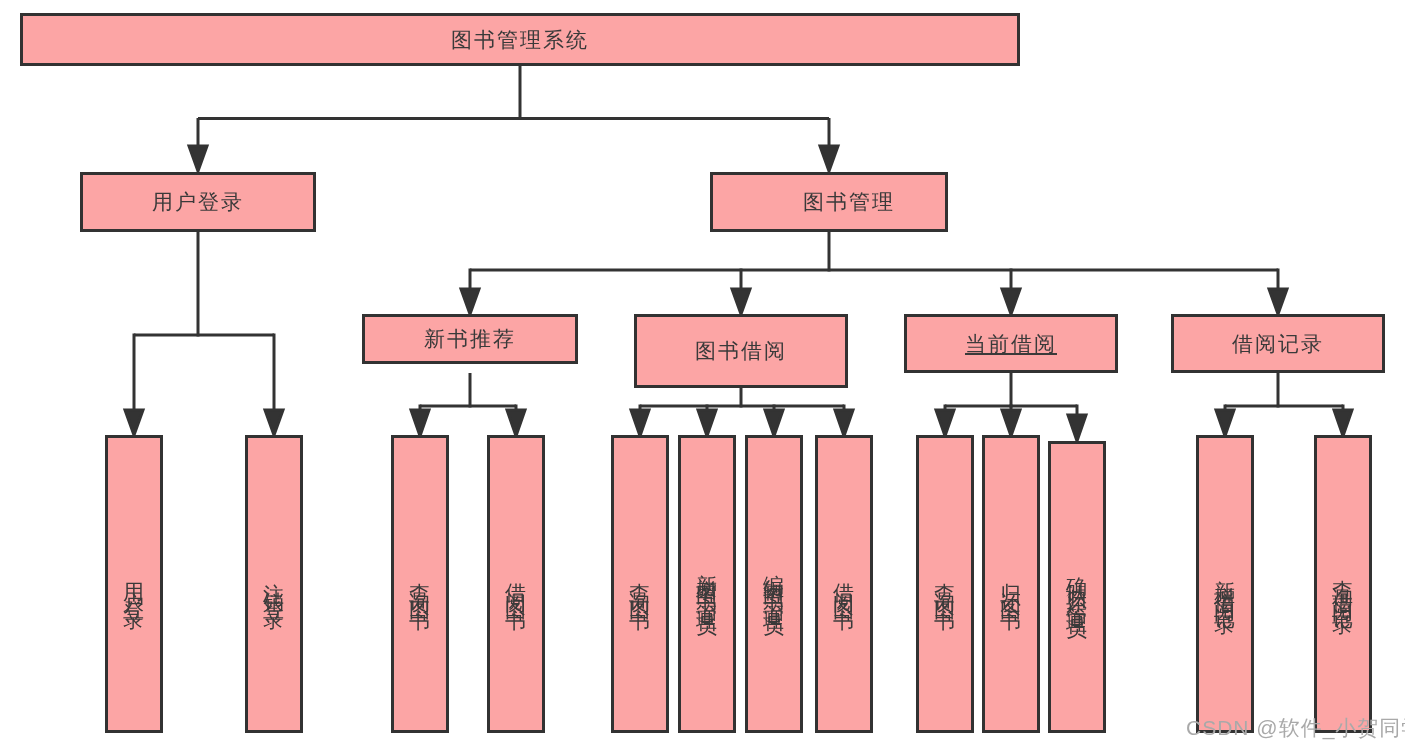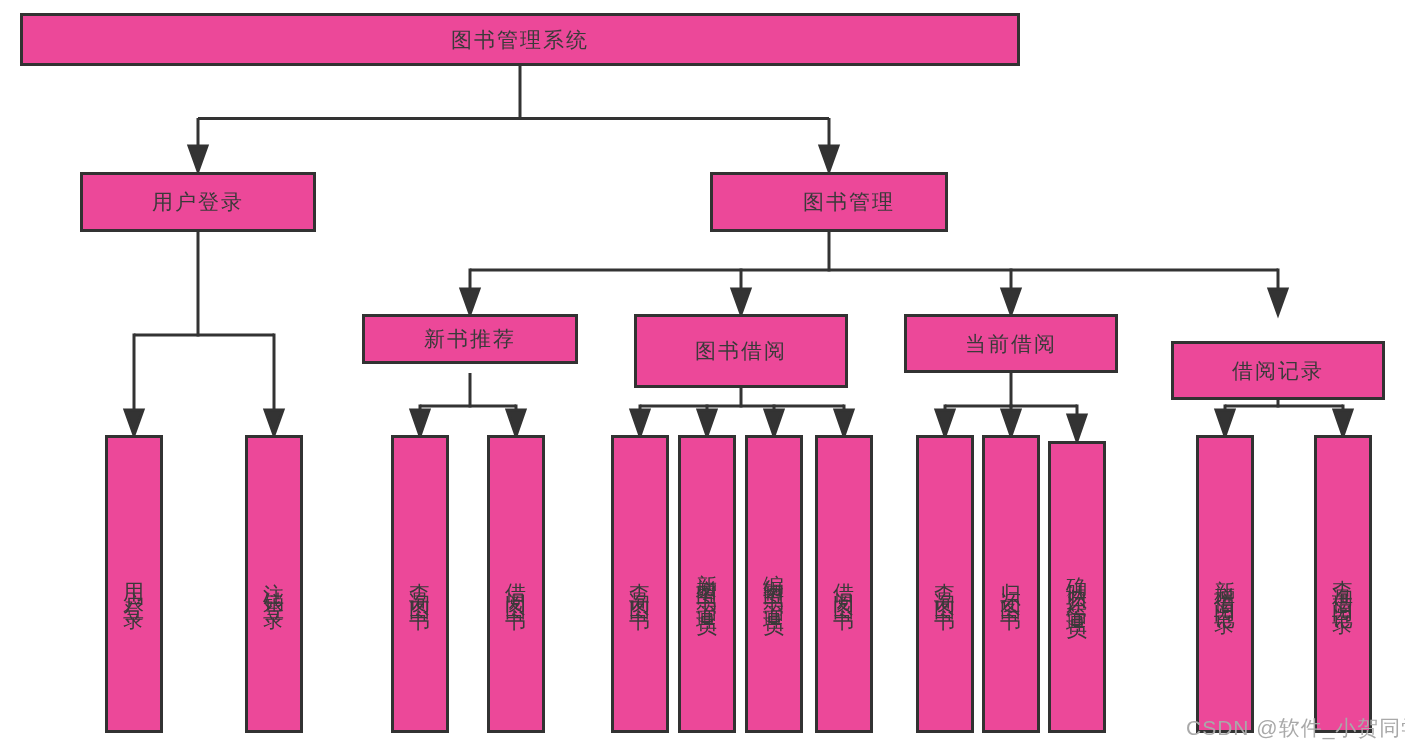--- a/index.html
+++ b/index.html
@@ -4,21 +4,21 @@
 <style>
   html,body { margin:0; padding:0; background:#ffffff; }
   #stage {
     position:relative; width:1405px; height:747px;
     background:#ffffff; overflow:hidden;
     font-family:"Liberation Sans","DejaVu Sans",sans-serif;
   }
   #connectors { position:absolute; left:0; top:0; width:1405px; height:747px; }
   .node {
     position:absolute; box-sizing:border-box;
-    border:3px solid #323232; background:#ec4899;
+    border:3px solid #323232; background:#fca5a5;
     display:flex; align-items:center; justify-content:center;
     color:#3a3a3a; font-size:21px; letter-spacing:2px;
     white-space:nowrap;
   }
   .leaf {
     font-size:21px; letter-spacing:0;
   }
   .leaf .vtext {
     writing-mode:vertical-rl; text-orientation:mixed;
     letter-spacing:9px; line-height:1;
@@ -99,22 +99,22 @@
     </g>
   </svg>
 
   <div class="node" style="left:20px; top:13px; width:1000px; height:53px;">图书管理系统</div>
 
   <div class="node" style="left:80px; top:172px; width:236px; height:60px;">用户登录</div>
   <div class="node" style="left:710px; top:172px; width:238px; height:60px;padding-left:40px;">图书管理</div>
 
   <div class="node" style="left:362px; top:314px; width:216px; height:50px;">新书推荐</div>
   <div class="node" style="left:634px; top:314px; width:214px; height:74px;">图书借阅</div>
-  <div class="node" style="left:904px; top:314px; width:214px; height:59px;">当前借阅</div>
-  <div class="node" style="left:1171px; top:314px; width:214px; height:59px;margin-top:27px;">借阅记录</div>
+  <div class="node" style="left:904px; top:314px; width:214px; height:59px;text-decoration:underline;">当前借阅</div>
+  <div class="node" style="left:1171px; top:314px; width:214px; height:59px;">借阅记录</div>
 
   <div class="node leaf" style="left:105px; top:435px; width:58px; height:298px;">
     <span class="vtext">用户登录</span>
   </div>
   <div class="node leaf" style="left:245px; top:435px; width:58px; height:298px;">
     <span class="vtext">注销登录</span>
   </div>
 
   <div class="node leaf" style="left:391px; top:435px; width:58px; height:298px;">
     <span class="vtext">查询图书</span>

